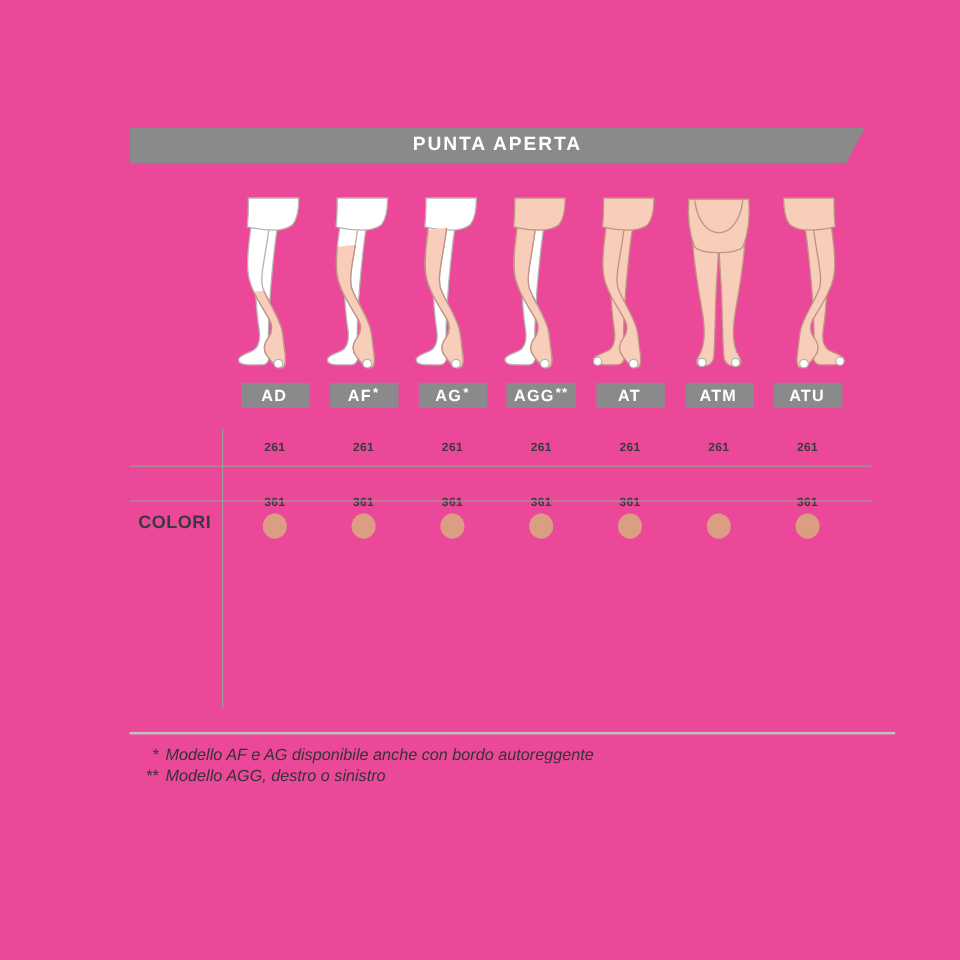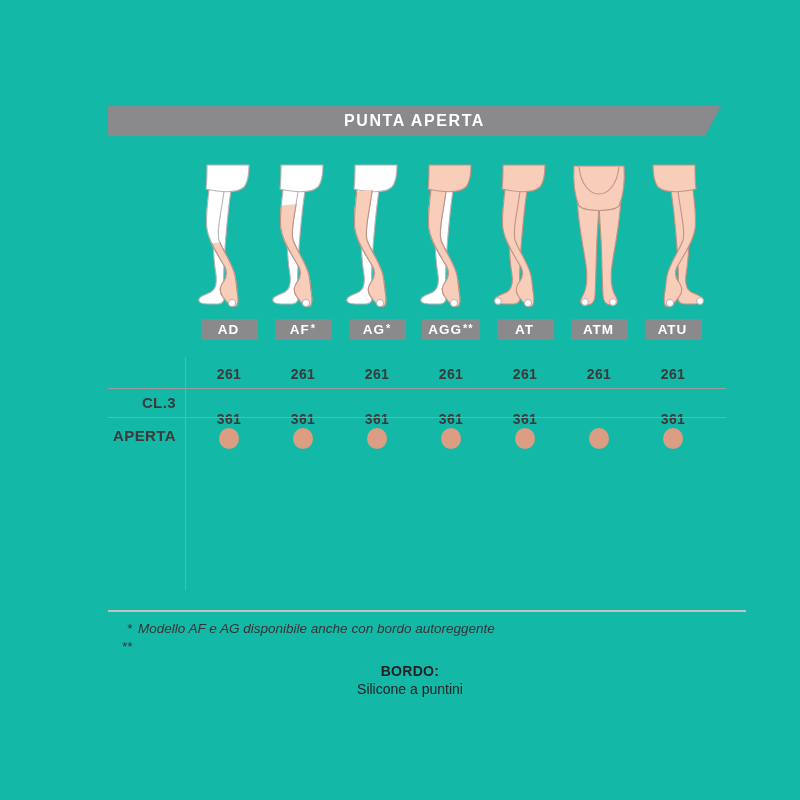--- a/index.html
+++ b/index.html
@@ -3,21 +3,21 @@
 <meta charset="utf-8">
 <style>
   :root{
     --banner-bg:#8A8A8D; --label-bg:#8A8A8D; --text-dark:#3A3A3C;
     --line-gray:#9B9B9B; --rule-light:#C2C2C2; --dot:#DB9E83;
     --leg-fill:#F8CDB9; --leg-stroke:#C09385; --body-stroke:#B9B2B4;
   }
   *{margin:0;padding:0;box-sizing:border-box;}
   html,body{width:800px;height:800px;background:#fff;
     font-family:"Liberation Sans", sans-serif; color:var(--text-dark);}
-  .page{position:relative;width:800px;height:800px;overflow:hidden;background:#14b8a6;}
+  .page{position:relative;width:800px;height:800px;overflow:hidden;background:#ec4899;}
 
   
   .banner{position:absolute;left:108px;top:106px;width:613px;height:30px;
     background:var(--banner-bg);
     clip-path:polygon(0 0,100% 0,calc(100% - 16px) 100%,0 100%);
     display:flex;align-items:center;justify-content:center;}
   .banner span{color:#fff;font-weight:bold;font-size:16px;letter-spacing:1.6px;}
 
   
   .grid7{position:absolute;left:192px;width:518px;display:grid;
@@ -25,21 +25,21 @@
   .legs-row{top:161px;height:152px;}
   .leg-cell{display:flex;align-items:flex-end;justify-content:center;}
   .labels-row{top:318px;height:22px;}
   .label-cell{display:flex;align-items:flex-end;justify-content:center;}
   .model-label{background:var(--label-bg);color:#fff;font-weight:bold;
     font-size:13.5px;letter-spacing:1px;height:21px;min-width:57px;
     display:inline-flex;align-items:center;justify-content:center;padding:0 6px;}
   .model-label sup{font-size:11px;line-height:0;transform:translateY(-2px);margin-left:1px;}
 
   .values-row div{display:flex;align-items:center;justify-content:center;
-    font-size:14px;font-weight:bold;color:var(--text-dark);letter-spacing:.3px;}
+    font-size:10px;font-weight:bold;color:var(--text-dark);letter-spacing:.3px;}
   .row-cl2{top:359px;height:29px;}
   .row-cl3{top:405px;height:28px;}
   .row-dots{top:421px;height:34px;}
   .dot{width:20px;height:21px;border-radius:50%;background:var(--dot);}
 
   .row-label{position:absolute;left:0;width:176px;text-align:right;
     font-weight:bold;font-size:15px;letter-spacing:.4px;color:var(--text-dark);}
   .row-label.cl2{top:359px;line-height:29px;}
   .row-label.cl3{top:389px;line-height:28px;}
   .row-label.colori{top:421px;line-height:30px;}
@@ -201,22 +201,21 @@
         </span>
       </div>
     <div class="label-cell">
         <span class="model-label">
           <span>ATU</span>
           <sup></sup>
         </span>
       </div>
   </div>
 
-  <div class="row-label cl3">CL.3</div>
-  <div class="row-label colori">APERTA</div>
+  <div class="row-label colori">COLORI</div>
 
   <div class="grid7 values-row row-cl2">
     <div>261</div>
     <div>261</div>
     <div>261</div>
     <div>261</div>
     <div>261</div>
     <div>261</div>
     <div>261</div>
   </div>
@@ -259,20 +258,17 @@
   <div class="hline l2"></div>
   <div class="vline"></div>
   <div class="bottom-rule"></div>
 
   <div class="footnote fn1">
     <span class="marker">*</span>
     <span class="ftext">Modello AF e AG disponibile anche con bordo autoreggente</span>
   </div>
   <div class="footnote fn2">
     <span class="marker">**</span>
-  </div>
-
-  <div class="bordo">
-    <div class="b-title">BORDO:</div>
-    <div class="b-sub">Silicone a puntini</div>
-  </div>
+    <span class="ftext">Modello AGG, destro o sinistro</span>
+  </div>
+
 
 </div>
 
 </body></html>

